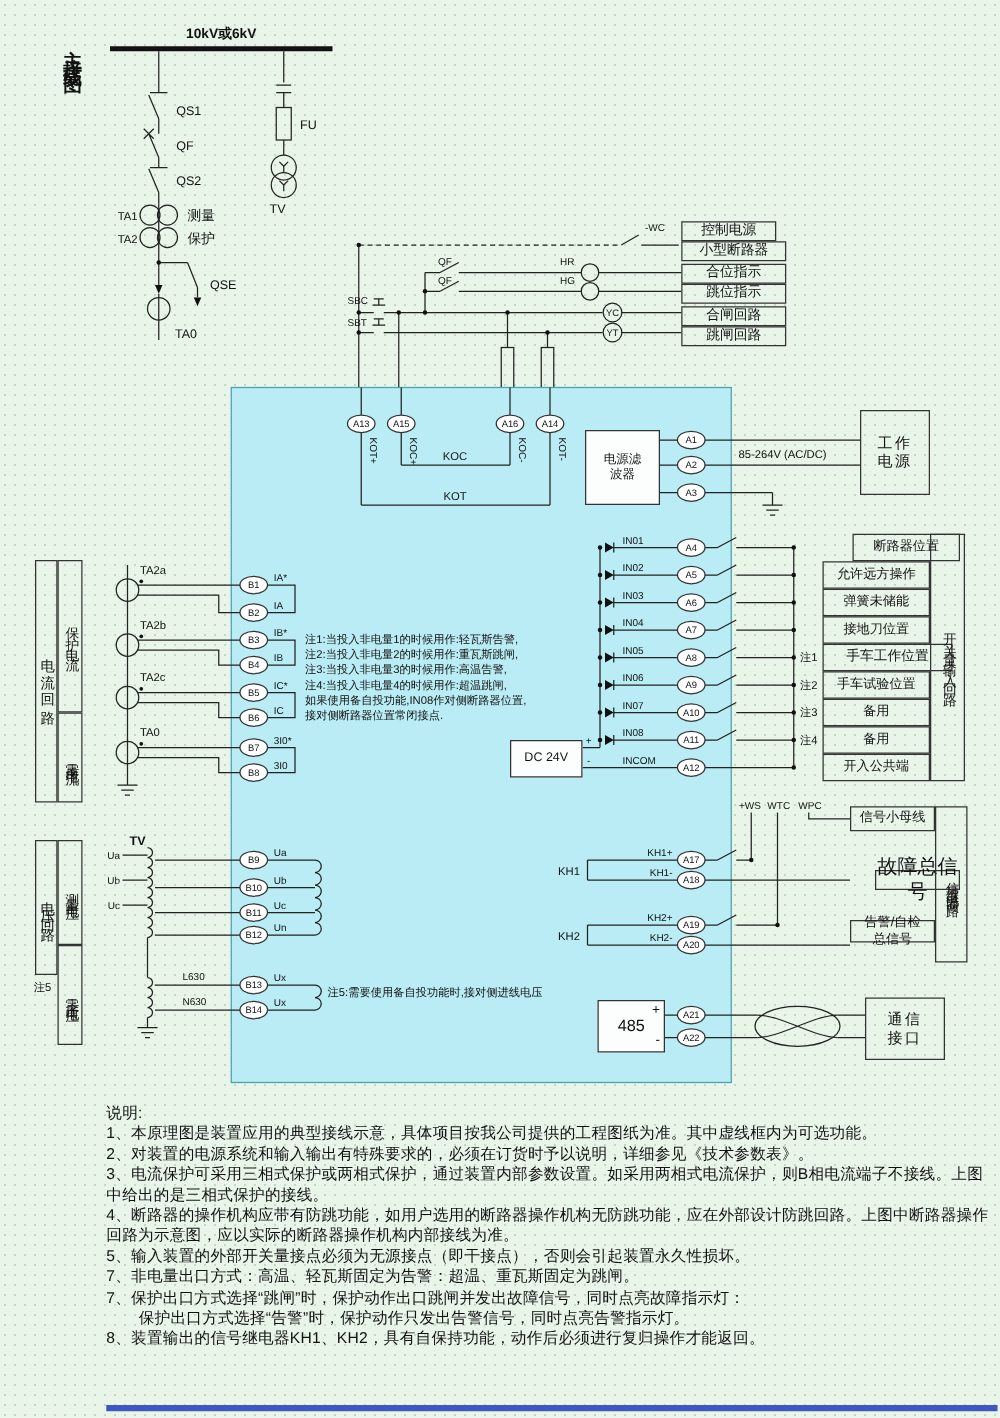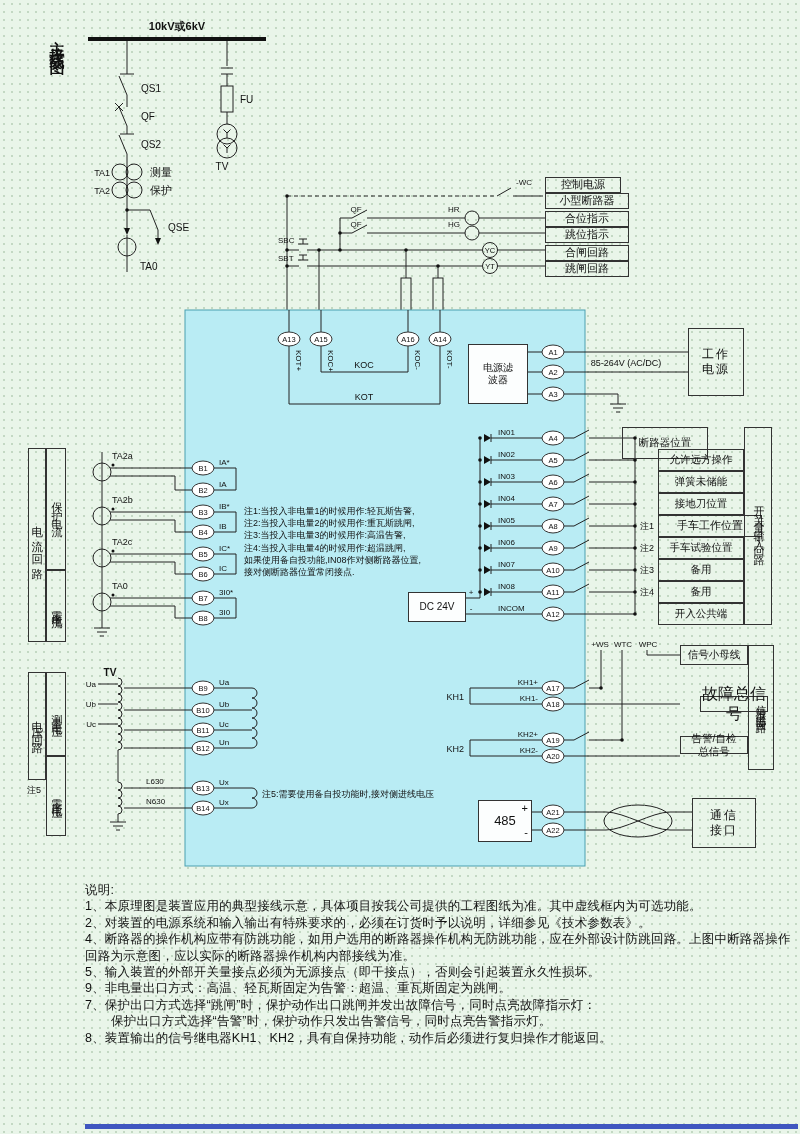--- a/index.html
+++ b/index.html
@@ -376,21 +376,21 @@
 电源</div>
 <div class="box white" style="left:408px;top:592px;width:58px;height:30px;font-size:10px">DC 24V</div>
 
 <div class="abs pre" style="left:244px;top:505px;width:208px;font-size:9px;line-height:12.2px">注1:当投入非电量1的时候用作:轻瓦斯告警,
 注2:当投入非电量2的时候用作:重瓦斯跳闸,
 注3:当投入非电量3的时候用作:高温告警,
 注4:当投入非电量4的时候用作:超温跳闸,
 如果使用备自投功能,IN08作对侧断路器位置,
 接对侧断路器位置常闭接点.</div>
 
-<div class="box" style="left:622px;top:427px;width:86px;height:32px;font-size:10.5px">断路器位置</div>
+<div class="box" style="left:682px;top:427px;width:86px;height:22px;font-size:10.5px">断路器位置</div>
 <div class="box" style="left:658px;top:449px;width:86px;height:22px;font-size:10.5px">允许远方操作</div>
 <div class="box" style="left:658px;top:471px;width:86px;height:22px;font-size:10.5px">弹簧未储能</div>
 <div class="box" style="left:658px;top:493px;width:86px;height:22px;font-size:10.5px">接地刀位置</div>
 <div class="box" style="left:658px;top:515px;width:104px;height:22px;font-size:11px">手车工作位置</div>
 <div class="box" style="left:658px;top:537px;width:86px;height:22px;font-size:10.5px">手车试验位置</div>
 <div class="box" style="left:658px;top:559px;width:86px;height:22px;font-size:10.5px">备用</div>
 <div class="box" style="left:658px;top:581px;width:86px;height:22px;font-size:10.5px">备用</div>
 <div class="box" style="left:658px;top:603px;width:86px;height:22px;font-size:10.5px">开入公共端</div>
 <div class="box" style="left:744px;top:427px;width:28px;height:198px">
   <span class="v" style="font-size:11px;letter-spacing:8px">开关量输入回路</span>
@@ -431,23 +431,24 @@
   <span class="abs" style="right:3px;top:1px;font-size:11px">+</span>
   <span class="abs" style="right:3px;bottom:1px;font-size:11px">-</span>
 </div>
 <div class="box pre" style="left:692px;top:798px;width:64px;height:50px;font-size:12px;letter-spacing:2px">通信
 接口</div>
 
 <div class="notes">
   <div>说明:</div>
   <div>1、本原理图是装置应用的典型接线示意，具体项目按我公司提供的工程图纸为准。其中虚线框内为可选功能。</div>
   <div>2、对装置的电源系统和输入输出有特殊要求的，必须在订货时予以说明，详细参见《技术参数表》。</div>
+  <div>3、电流保护可采用三相式保护或两相式保护，通过装置内部参数设置。如采用两相式电流保护，则B相电流端子不接线。上图中给出的是三相式保护的接线。</div>
   <div>4、断路器的操作机构应带有防跳功能，如用户选用的断路器操作机构无防跳功能，应在外部设计防跳回路。上图中断路器操作回路为示意图，应以实际的断路器操作机构内部接线为准。</div>
   <div>5、输入装置的外部开关量接点必须为无源接点（即干接点），否则会引起装置永久性损坏。</div>
-  <div>9、非电量出口方式：高温、轻瓦斯固定为告警：超温、重瓦斯固定为跳闸。</div>
+  <div>7、非电量出口方式：高温、轻瓦斯固定为告警：超温、重瓦斯固定为跳闸。</div>
   <div>7、保护出口方式选择“跳闸”时，保护动作出口跳闸并发出故障信号，同时点亮故障指示灯：</div>
   <div class="cont">保护出口方式选择“告警”时，保护动作只发出告警信号，同时点亮告警指示灯。</div>
   <div>8、装置输出的信号继电器KH1、KH2，具有自保持功能，动作后必须进行复归操作才能返回。</div>
 </div>
 
 <div class="abs" style="left:85px;top:1124px;width:713px;height:5px;background:#4056c0"></div>
 
 </div>
 
 </body></html>

